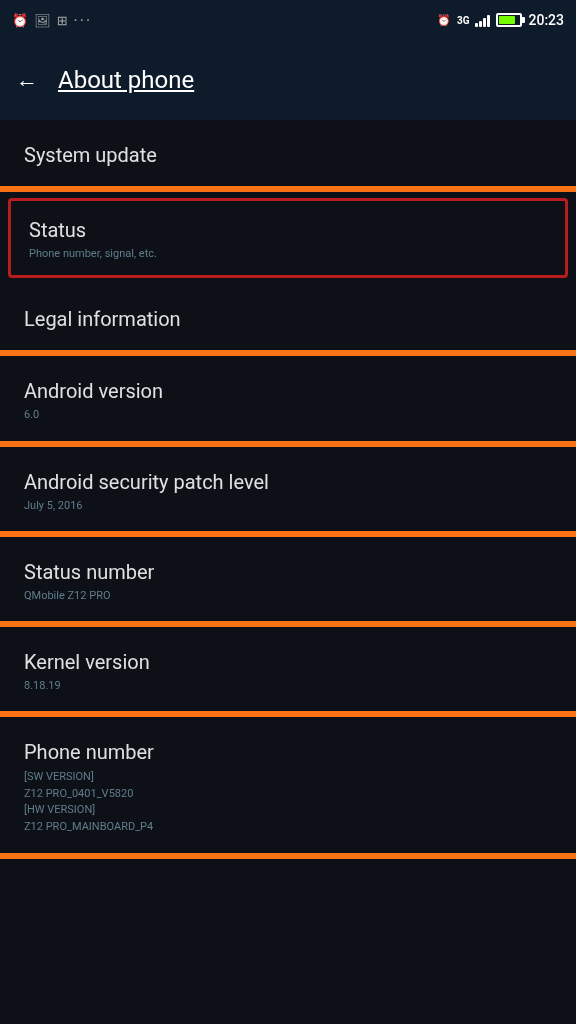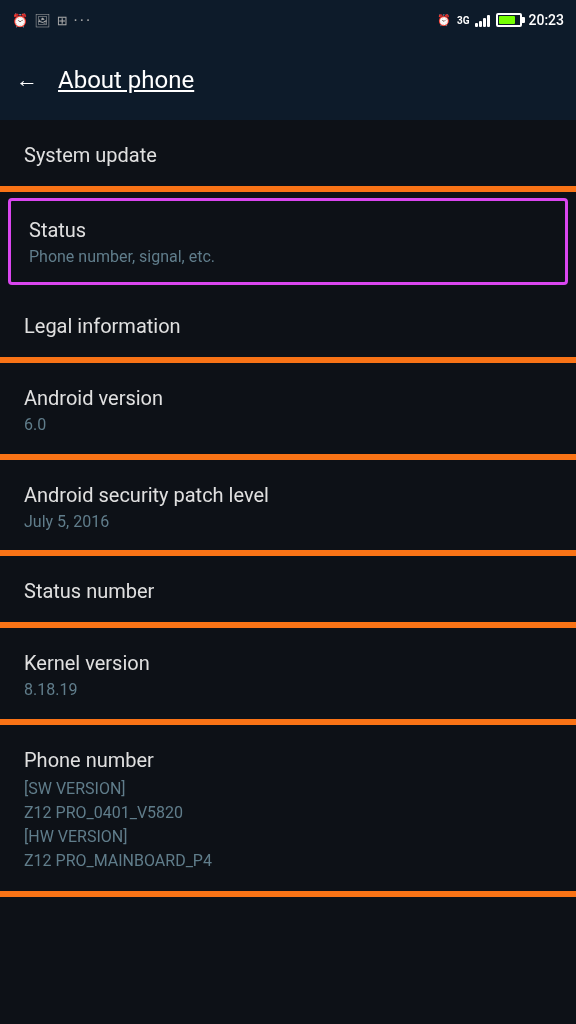--- a/index.html
+++ b/index.html
@@ -131,21 +131,21 @@
     }
 
     .menu-item-title {
       font-size: 20px;
       font-weight: 400;
       color: #e0e0e0;
       line-height: 1.3;
     }
 
     .menu-item-subtitle {
-      font-size: 16px;
+      font-size: 11px;
       color: #607d8b;
       margin-top: 4px;
       line-height: 1.3;
     }
 
     .time {
       font-size: 14px;
       font-weight: 500;
     }
   </style>
@@ -189,21 +189,21 @@
   <span class="header-title">About phone</span>
 </div>
 
 <div class="content">
 
   <div class="menu-item">
     <div class="menu-item-title">System update</div>
   </div>
 
   <div style="margin: 6px 8px;">
-    <div style="border: 3px solid #d946ef; border-radius: 4px; padding: 16px 35px 14px 18px; background-color: #0d1117; cursor: pointer;">
+    <div style="border: 3px solid #b91c1c; border-radius: 4px; padding: 16px 35px 14px 18px; background-color: #0d1117; cursor: pointer;">
       <div class="menu-item-title">Status</div>
       <div class="menu-item-subtitle">Phone number, signal, etc.</div>
     </div>
   </div>
 
   <div class="menu-item">
     <div class="menu-item-title">Legal information</div>
   </div>
 
   <div class="menu-item">
@@ -211,20 +211,21 @@
     <div class="menu-item-subtitle">6.0</div>
   </div>
 
   <div class="menu-item">
     <div class="menu-item-title">Android security patch level</div>
     <div class="menu-item-subtitle">July 5, 2016</div>
   </div>
 
   <div class="menu-item">
     <div class="menu-item-title">Status number</div>
+    <div class="menu-item-subtitle">QMobile Z12 PRO</div>
   </div>
 
   <div class="menu-item">
     <div class="menu-item-title">Kernel version</div>
     <div class="menu-item-subtitle">8.18.19</div>
   </div>
 
   <div class="menu-item">
     <div class="menu-item-title">Phone number</div>
     <div class="menu-item-subtitle" style="white-space: pre-line; line-height: 1.5;">[SW VERSION]

